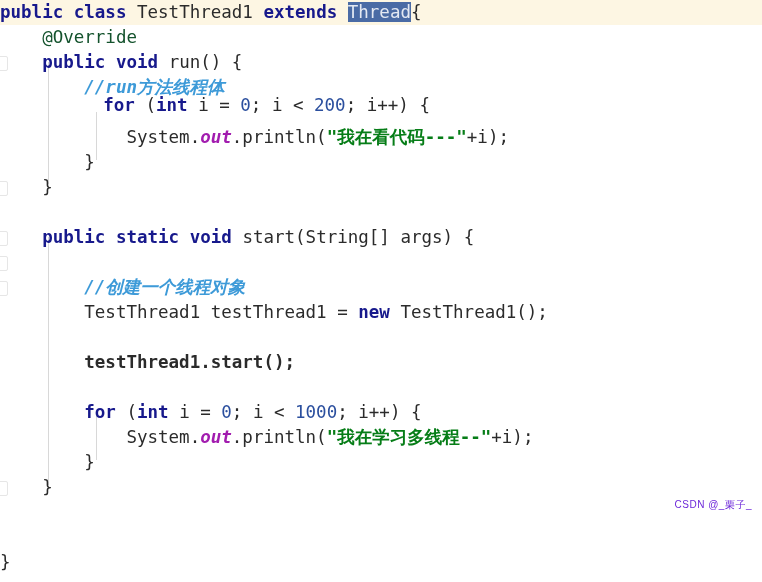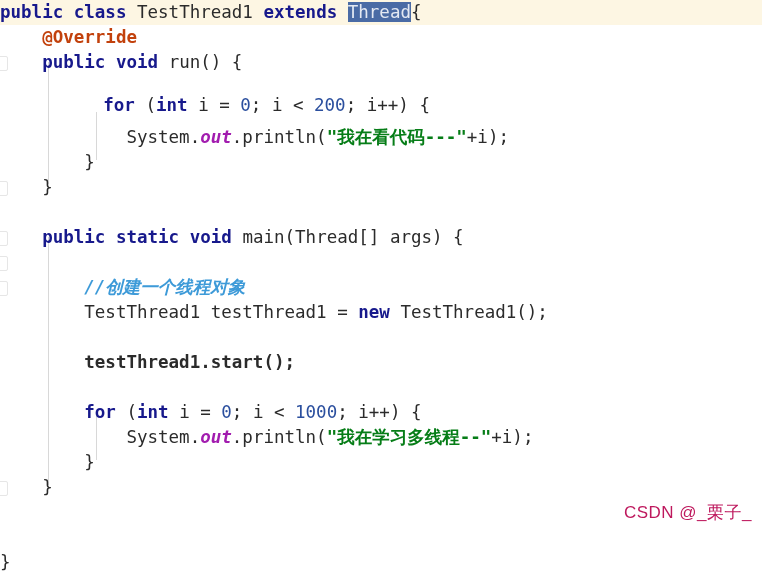--- a/index.html
+++ b/index.html
@@ -66,32 +66,32 @@
   }
   .code-line .ind { color: transparent; }
 
   
   .kw       { color: #17198c; font-weight: bold; }
   .plain    { color: #2b2b2b; }
   .ident    { color: #2b2b2b; }
   .num      { color: #2b4f9e; }
   .str      { color: #067d17; font-weight: bold; }
   .cmt      { color: #3d9ad8; font-weight: bold; font-style: italic; }
-  .anno     { color: #c2410c; font-weight: bold; }
+  .anno     { color: #14532d; }
   .field    { color: #a21caf; font-weight: bold; font-style: italic; }
   .sel      { background: #4a6ba5; color: #e3e8f2; }
 
   
   .watermark {
     position: absolute;
     right: 10px;
-    bottom: 12px;
+    bottom: 24px;
     font-family: "Liberation Sans", sans-serif;
-    font-size: 17px;
-    color: #be185d;
+    font-size: 10px;
+    color: #6d28d9;
     letter-spacing: 0.5px;
     z-index: 5;
     white-space: pre;
   }
 </style>
 </head>
 <body>
 
 <div id="editor">
 
@@ -112,27 +112,27 @@
       <div class="fold-marker" style="top: 231px;"></div>
       <div class="fold-marker" style="top: 256px;"></div>
       <div class="fold-marker" style="top: 281px;"></div>
       <div class="fold-marker" style="top: 481px;"></div>
     </div>
 
   <div id="code-layer">
       <div class="code-line" style="top: 0px;"><span class="kw">public</span><span class="plain"> </span><span class="kw">class</span><span class="plain"> </span><span class="ident">TestThread1</span><span class="plain"> </span><span class="kw">extends</span><span class="plain"> </span><span class="sel">Thread</span><span class="plain">{</span></div>
       <div class="code-line" style="top: 25px;"><span class="ind">    </span><span class="anno">@Override</span></div>
       <div class="code-line" style="top: 50px;"><span class="ind">    </span><span class="kw">public</span><span class="plain"> </span><span class="kw">void</span><span class="plain"> </span><span class="plain">run() {</span></div>
-      <div class="code-line" style="top: 75px;"><span class="ind">        </span></div>
+      <div class="code-line" style="top: 75px;"><span class="ind">        </span><span class="cmt">//run方法线程体</span></div>
       <div class="code-line" style="top: 93px; padding-left: 19px;"><span class="ind">        </span><span class="kw">for</span><span class="plain"> (</span><span class="kw">int</span><span class="plain"> i = </span><span class="num">0</span><span class="plain">; i &lt; </span><span class="num">200</span><span class="plain">; i++) {</span></div>
       <div class="code-line" style="top: 125px;"><span class="ind">            </span><span class="plain">System.</span><span class="field">out</span><span class="plain">.println(</span><span class="str">"我在看代码---"</span><span class="plain">+i);</span></div>
       <div class="code-line" style="top: 150px;"><span class="ind">        </span><span class="plain">}</span></div>
       <div class="code-line" style="top: 175px;"><span class="ind">    </span><span class="plain">}</span></div>
       <div class="code-line" style="top: 200px;"></div>
-      <div class="code-line" style="top: 225px;"><span class="ind">    </span><span class="kw">public</span><span class="plain"> </span><span class="kw">static</span><span class="plain"> </span><span class="kw">void</span><span class="plain"> </span><span class="plain">main(Thread[] args) {</span></div>
+      <div class="code-line" style="top: 225px;"><span class="ind">    </span><span class="kw">public</span><span class="plain"> </span><span class="kw">static</span><span class="plain"> </span><span class="kw">void</span><span class="plain"> </span><span class="plain">start(String[] args) {</span></div>
       <div class="code-line" style="top: 250px;"><span class="ind">        </span></div>
       <div class="code-line" style="top: 275px;"><span class="ind">        </span><span class="cmt">//创建一个线程对象</span></div>
       <div class="code-line" style="top: 300px;"><span class="ind">        </span><span class="plain">TestThread1 testThread1 = </span><span class="kw">new</span><span class="plain"> </span><span class="plain">TestThread1();</span></div>
       <div class="code-line" style="top: 325px;"><span class="ind">        </span></div>
       <div class="code-line" style="top: 350px; font-weight: bold;"><span class="ind">        </span><span class="plain">testThread1.start();</span></div>
       <div class="code-line" style="top: 375px;"></div>
       <div class="code-line" style="top: 400px;"><span class="ind">        </span><span class="kw">for</span><span class="plain"> (</span><span class="kw">int</span><span class="plain"> i = </span><span class="num">0</span><span class="plain">; i &lt; </span><span class="num">1000</span><span class="plain">; i++) {</span></div>
       <div class="code-line" style="top: 425px;"><span class="ind">            </span><span class="plain">System.</span><span class="field">out</span><span class="plain">.println(</span><span class="str">"我在学习多线程--"</span><span class="plain">+i);</span></div>
       <div class="code-line" style="top: 450px;"><span class="ind">        </span><span class="plain">}</span></div>
       <div class="code-line" style="top: 475px;"><span class="ind">    </span><span class="plain">}</span></div>

